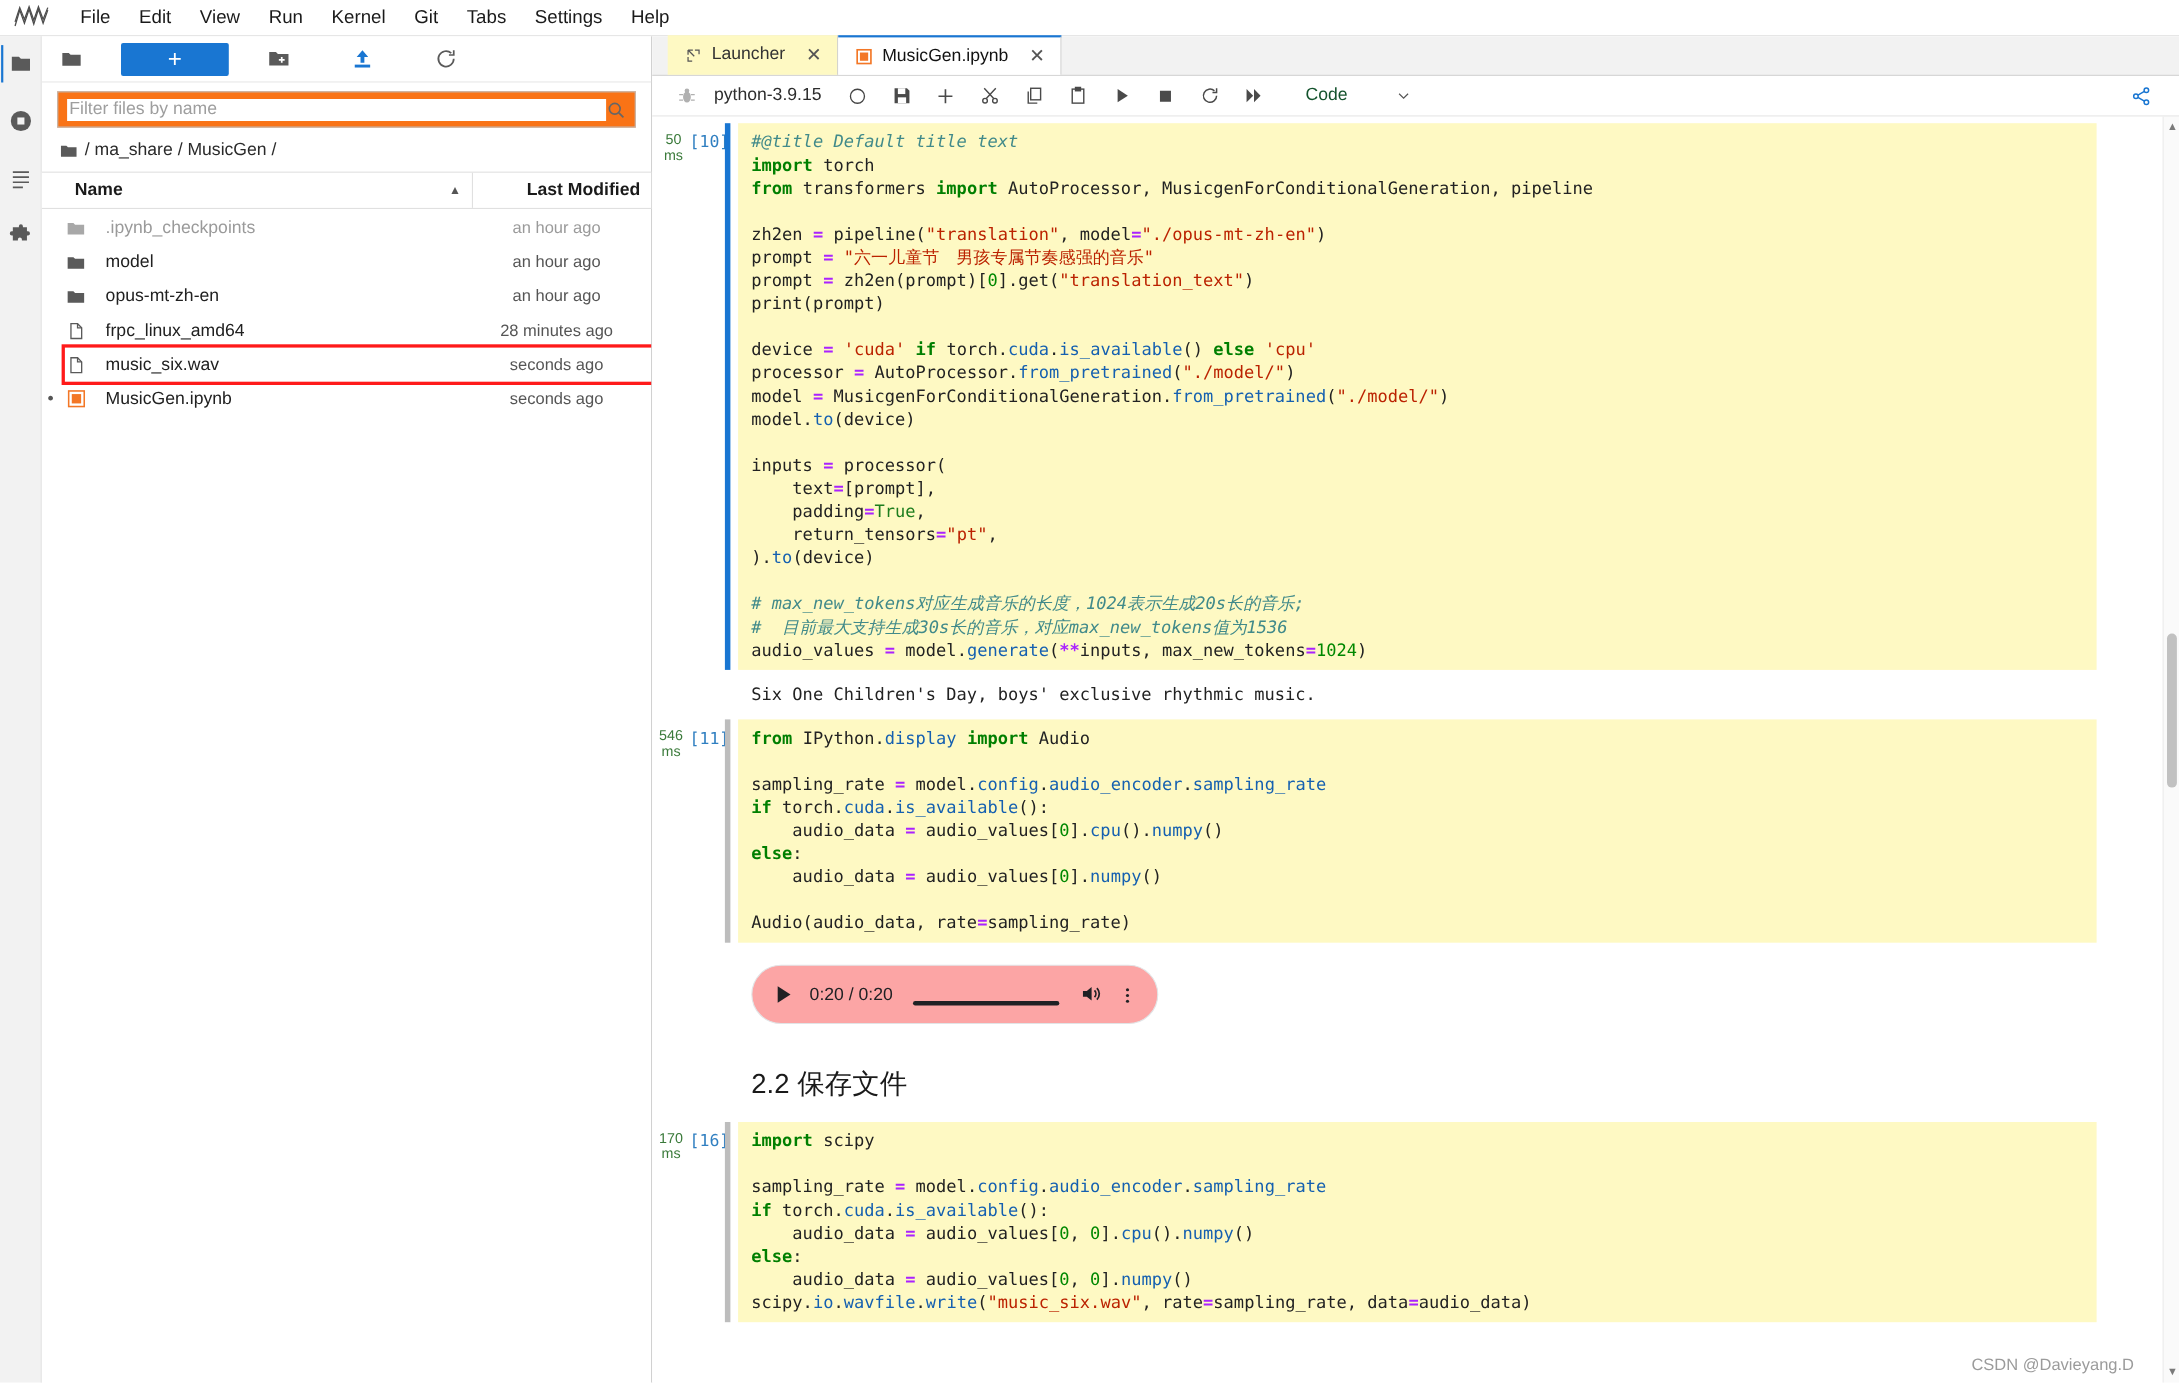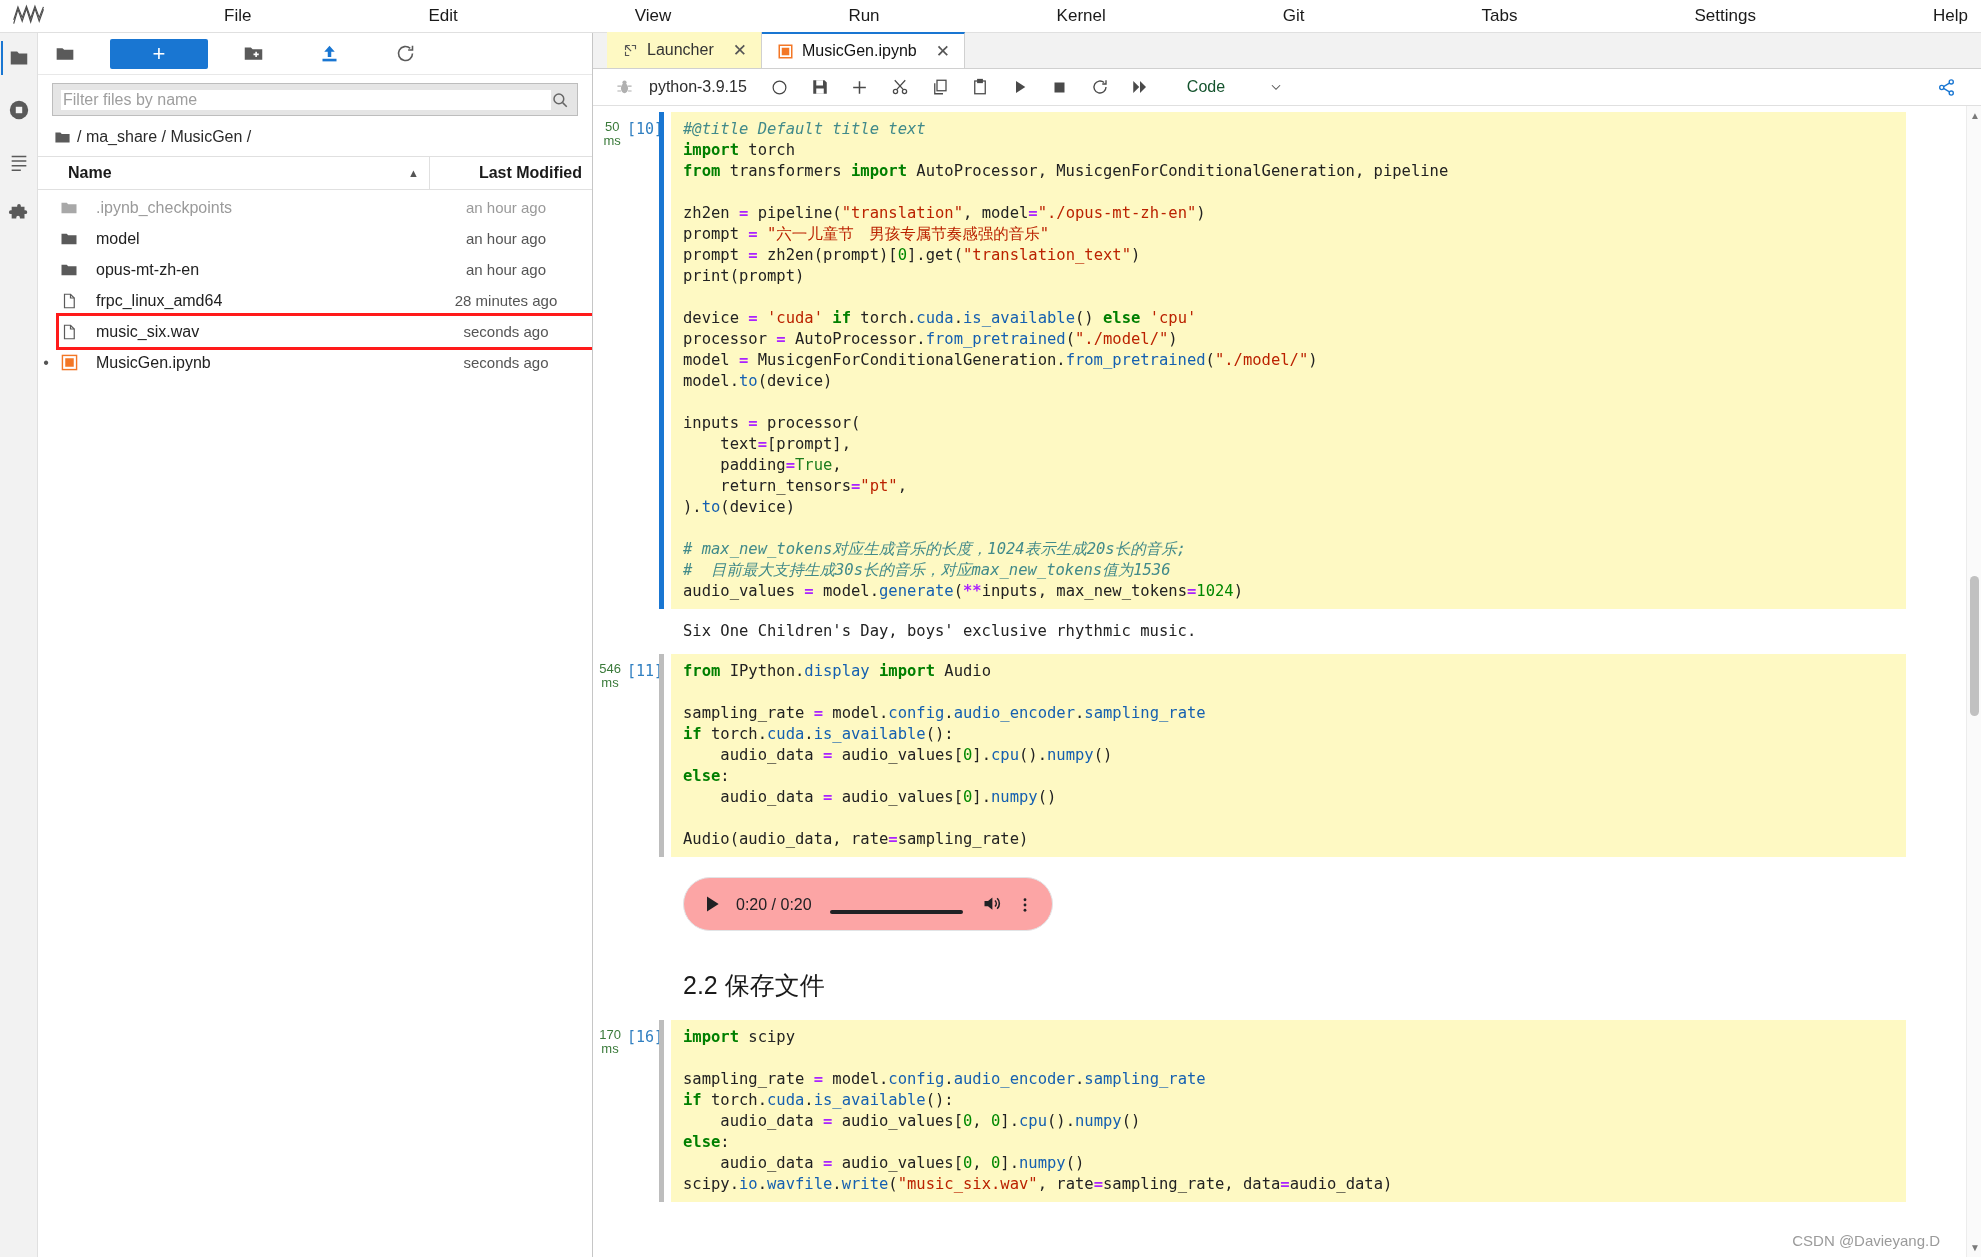--- a/index.html
+++ b/index.html
@@ -13,21 +13,20 @@
   }
   .app { width: 1981px; height: 1257px; display: flex; flex-direction: column; }
 
   
   .menubar {
     height: 33px; flex: 0 0 33px;
     display: flex; align-items: center;
     background: #ffffff;
     border-bottom: 1px solid #e0e0e0;
     padding-left: 6px;
-    justify-content: space-between;
   }
   .jp-logo { width: 34px; height: 26px; margin: 0 14px 0 6px; flex: 0 0 auto; }
   .menu-item {
     font-size: 17px; color: #1a1a1a; padding: 3px 13px;
     cursor: pointer; white-space: nowrap;
   }
 
   
   .body { flex: 1 1 auto; display: flex; min-height: 0; }
 
@@ -65,21 +64,21 @@
   .fb-new-btn {
     background: #1976d2; color: #fff;
     width: 98px; height: 30px; border-radius: 2px;
     display: flex; align-items: center; justify-content: center;
     font-size: 22px; cursor: pointer; margin: 0 22px;
   }
   .fb-tb-spacer { width: 30px; }
 
   .fb-filter-wrap { padding: 8px 14px 6px 14px; }
   .fb-filter {
-    height: 33px; border: 1px solid #bdbdbd; background: #e5e5e5;
+    height: 33px; border: 1px solid #bdbdbd; background: #f97316;
     display: flex; align-items: center; padding: 0 8px;
   }
   .fb-filter input {
     flex: 1 1 auto; border: none; outline: none;
     font-size: 16px; color: #333; font-family: "Liberation Sans", sans-serif;
   }
   .fb-filter input::placeholder { color: #9e9e9e; }
 
   .fb-breadcrumb {
     display: flex; align-items: center; gap: 6px;

